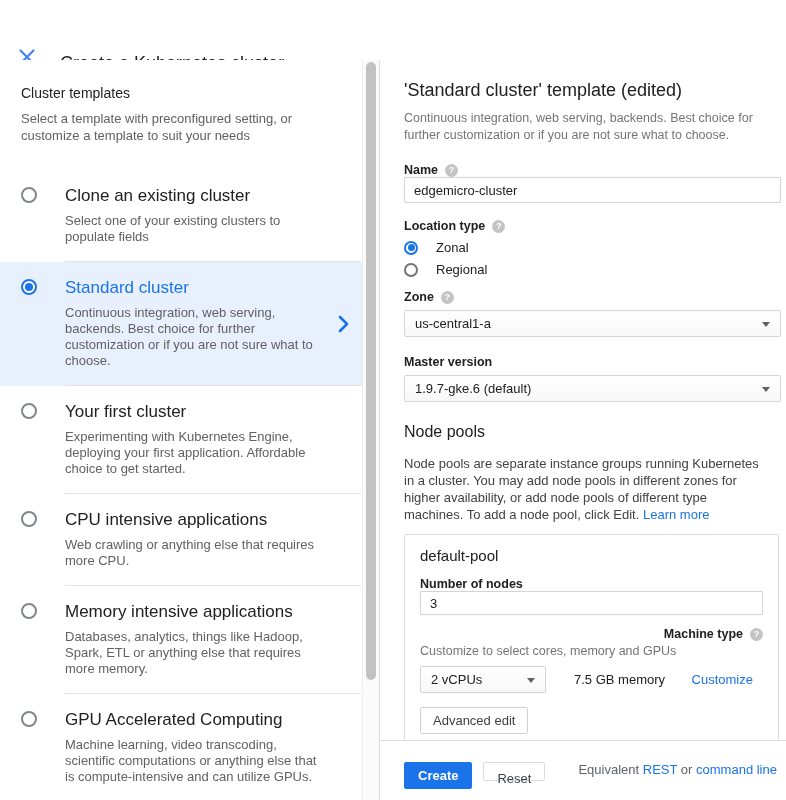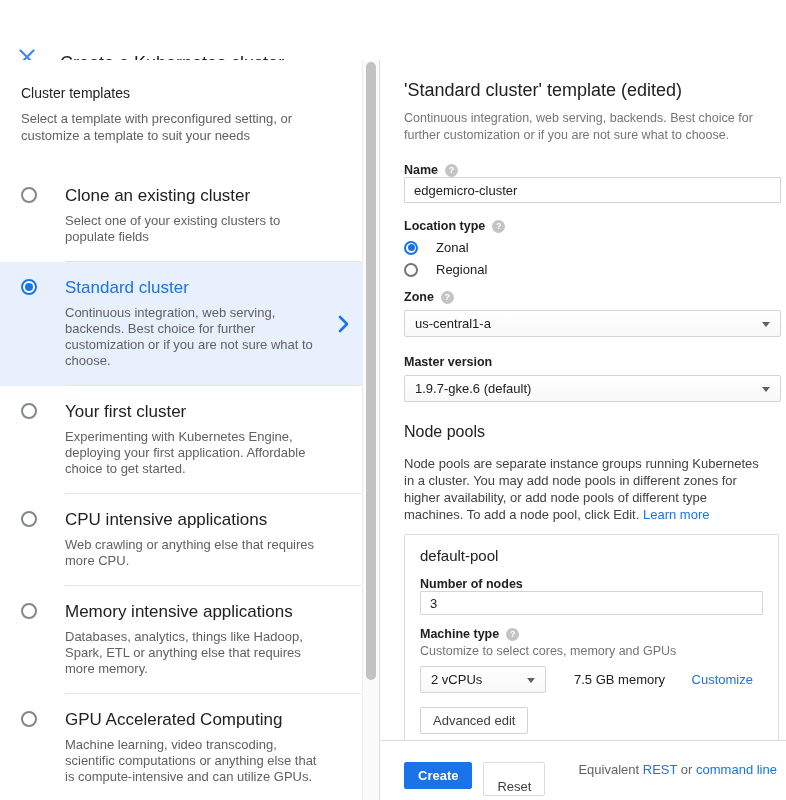--- a/index.html
+++ b/index.html
@@ -57,32 +57,32 @@
   .caret{position:absolute;right:10px;top:50%;margin-top:-2px;width:0;height:0;border-left:4.5px solid transparent;border-right:4.5px solid transparent;border-top:5px solid #616161;}
   .mt-master{margin-top:18px;}
   .np-head{margin-top:21px;font-size:16px;color:#212121;}
   .np-para{margin-top:14px;font-size:13px;line-height:17px;color:#424242;max-width:362px;}
   .link{color:var(--accent);text-decoration:none;cursor:pointer;}
 
   .pool-card{margin-top:11px;margin-right:2px;border:1px solid #dadce0;border-radius:2px;background:#fff;padding:12px 15px 14px;}
   .pool-name{font-size:15px;color:#212121;}
   .mt-nodes{margin-top:13px;}
   .pool-input{height:24px;}
-  .mt-mach{margin-top:12px;}
+  .mt-mach{margin-top:12px;justify-content:flex-end;}
   .mach-hint{margin-top:3px;font-size:12.5px;color:#757575;}
   .mach-row{margin-top:8px;display:flex;align-items:center;}
   .mach-dd{width:126px;margin-top:0;flex:none;}
   .mach-mem{margin-left:28px;font-size:13px;color:#212121;}
   .mach-cust{margin-left:auto;margin-right:10px;font-size:13px;}
   .adv-btn{margin-top:14px;display:inline-block;background:#fff;border:1px solid #d2d2d2;border-radius:2px;padding:5px 12px;font-size:13px;color:#3c4043;cursor:pointer;font-family:inherit;}
 
   
   .foot{position:absolute;left:0;right:0;top:680px;border-top:1px solid #dadce0;background:#fff;padding:21px 0 0 24px;display:flex;align-items:flex-start;}
   .btn-create{background:var(--accent);color:#fff;border:1px solid var(--accent);border-radius:2px;height:27px;padding:0 13px;font-size:13px;font-weight:bold;cursor:pointer;font-family:inherit;}
-  .btn-reset{margin-left:11px;background:#fff;color:#3c4043;border:1px solid #dadce0;border-radius:2px;height:33px;padding:16px 13px;font-size:13px;cursor:pointer;font-family:inherit;}
+  .btn-reset{margin-left:11px;background:#fff;color:#3c4043;border:1px solid #dadce0;border-radius:2px;height:19px;padding:8px 13px;font-size:13px;cursor:pointer;font-family:inherit;}
   .equiv{margin-left:33px;font-size:13px;color:#5f6368;}
 </style>
 </head>
 <body>
 
 <div class="app">
 
   <div class="hdr">
     <span class="close-btn">
       <svg width="16" height="16" viewBox="0 0 16 16">

